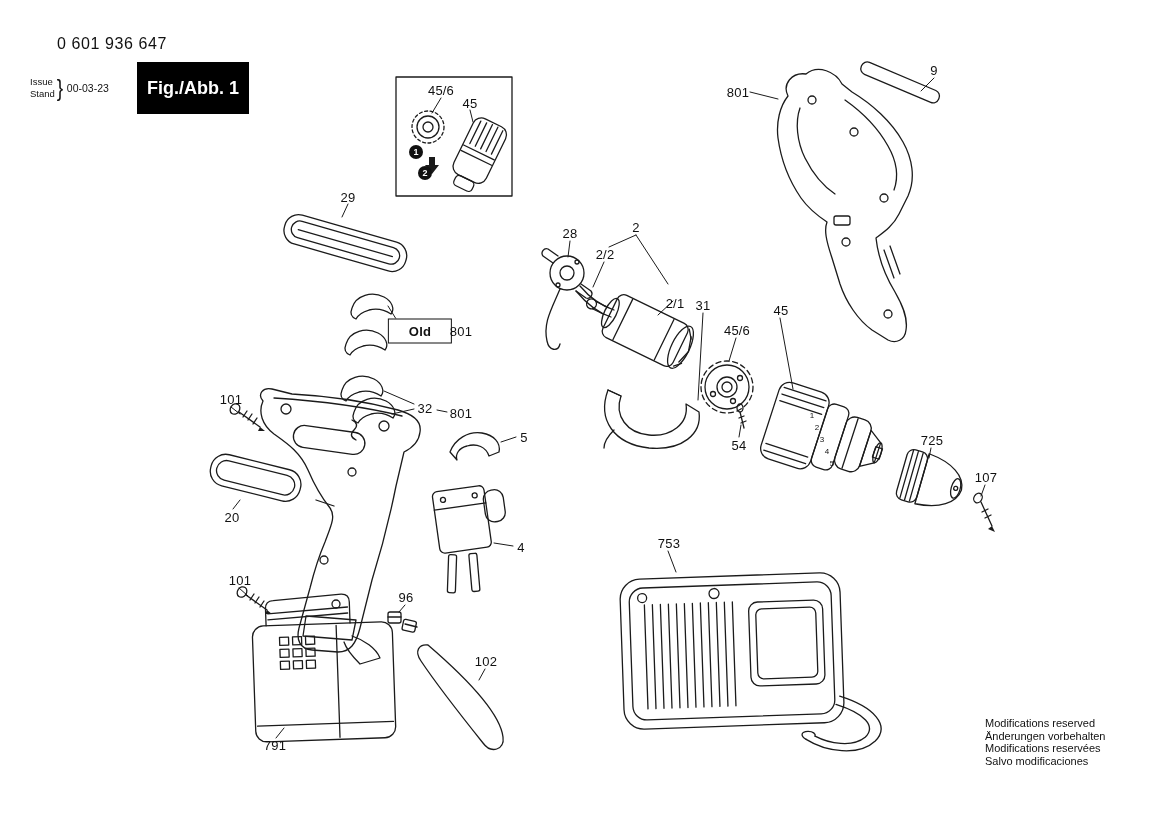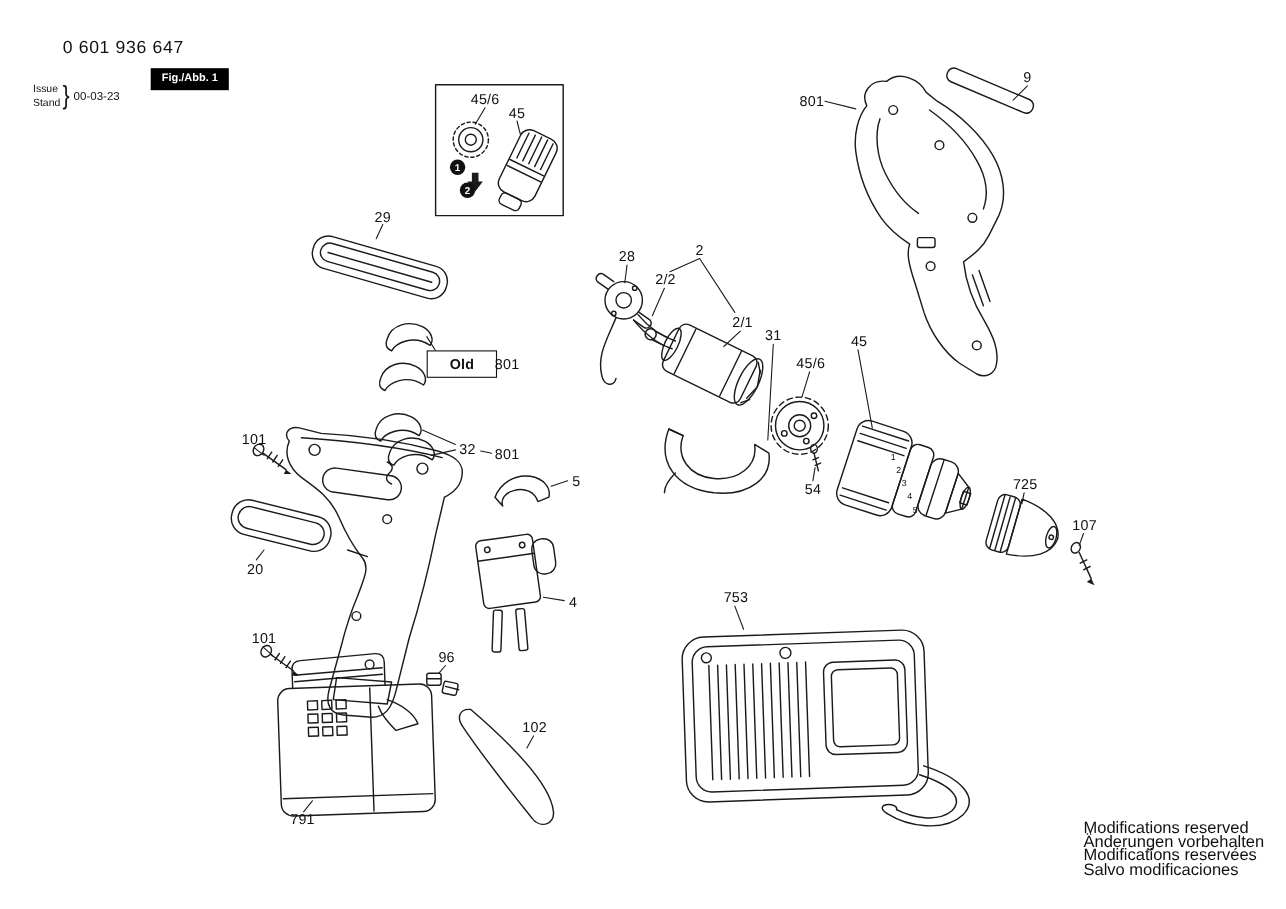--- a/index.html
+++ b/index.html
@@ -26,24 +26,24 @@
   .part-label.tiny { font-size:8px; }
   
   .part-number { position:absolute; left:57px; top:35px; font-size:16px; letter-spacing:.6px; }
   .issue-block { position:absolute; left:30px; top:76px; height:28px; }
   .issue-lines { display:inline-block; vertical-align:top; font-size:9.5px; line-height:11.5px; }
   .issue-lines span { display:block; }
   .brace { display:inline-block; vertical-align:top; font-size:24px; font-weight:300; line-height:23px; margin-left:1px; transform:scaleX(.8); }
   .issue-date { display:inline-block; vertical-align:top; font-size:10.5px; margin-left:3px; margin-top:6px; }
   .figbox {
     position:absolute; left:137px; top:62px; background:#000; color:#fff;
-    font-size:10px; font-weight:bold; padding:5px 10px; line-height:1;
+    font-size:18px; font-weight:bold; padding:17px 10px; line-height:1;
   }
   
-  .footer { position:absolute; left:985px; top:747px; font-size:15px; line-height:12.5px; }
+  .footer { position:absolute; left:985px; top:717px; font-size:11px; line-height:12.5px; }
 </style>
 </head>
 <body>
 
 <svg class="diagram" width="1169" height="826" viewBox="0 0 1169 826">
 <g stroke="#1b1b1b" stroke-width="1.3" fill="none" stroke-linecap="round" stroke-linejoin="round">
 
   <g stroke-width="1">
     <line x1="441" y1="98" x2="432" y2="113"></line>
     <line x1="470" y1="110" x2="473" y2="122"></line>
@@ -328,21 +328,21 @@
 
 <div id="labels-layer">
     <div class="part-label" style="left: 441px; top: 90px;">45/6</div>
     <div class="part-label" style="left: 470px; top: 103px;">45</div>
     <div class="part-label" style="left: 934px; top: 70px;">9</div>
     <div class="part-label" style="left: 738px; top: 92px;">801</div>
     <div class="part-label" style="left: 348px; top: 197px;">29</div>
     <div class="part-label" style="left: 570px; top: 233px;">28</div>
     <div class="part-label" style="left: 636px; top: 227px;">2</div>
     <div class="part-label" style="left: 605px; top: 254px;">2/2</div>
-    <div class="part-label" style="left: 675px; top: 293px;">2/1</div>
+    <div class="part-label" style="left: 675px; top: 303px;">2/1</div>
     <div class="part-label" style="left: 703px; top: 305px;">31</div>
     <div class="part-label boxed" style="left: 420px; top: 331px;">Old</div>
     <div class="part-label" style="left: 461px; top: 331px;">801</div>
     <div class="part-label" style="left: 737px; top: 330px;">45/6</div>
     <div class="part-label" style="left: 781px; top: 310px;">45</div>
     <div class="part-label" style="left: 425px; top: 408px; text-align: right;">32</div>
     <div class="part-label" style="left: 461px; top: 413px;">801</div>
     <div class="part-label" style="left: 231px; top: 399px;">101</div>
     <div class="part-label" style="left: 524px; top: 437px;">5</div>
     <div class="part-label" style="left: 232px; top: 517px;">20</div>

